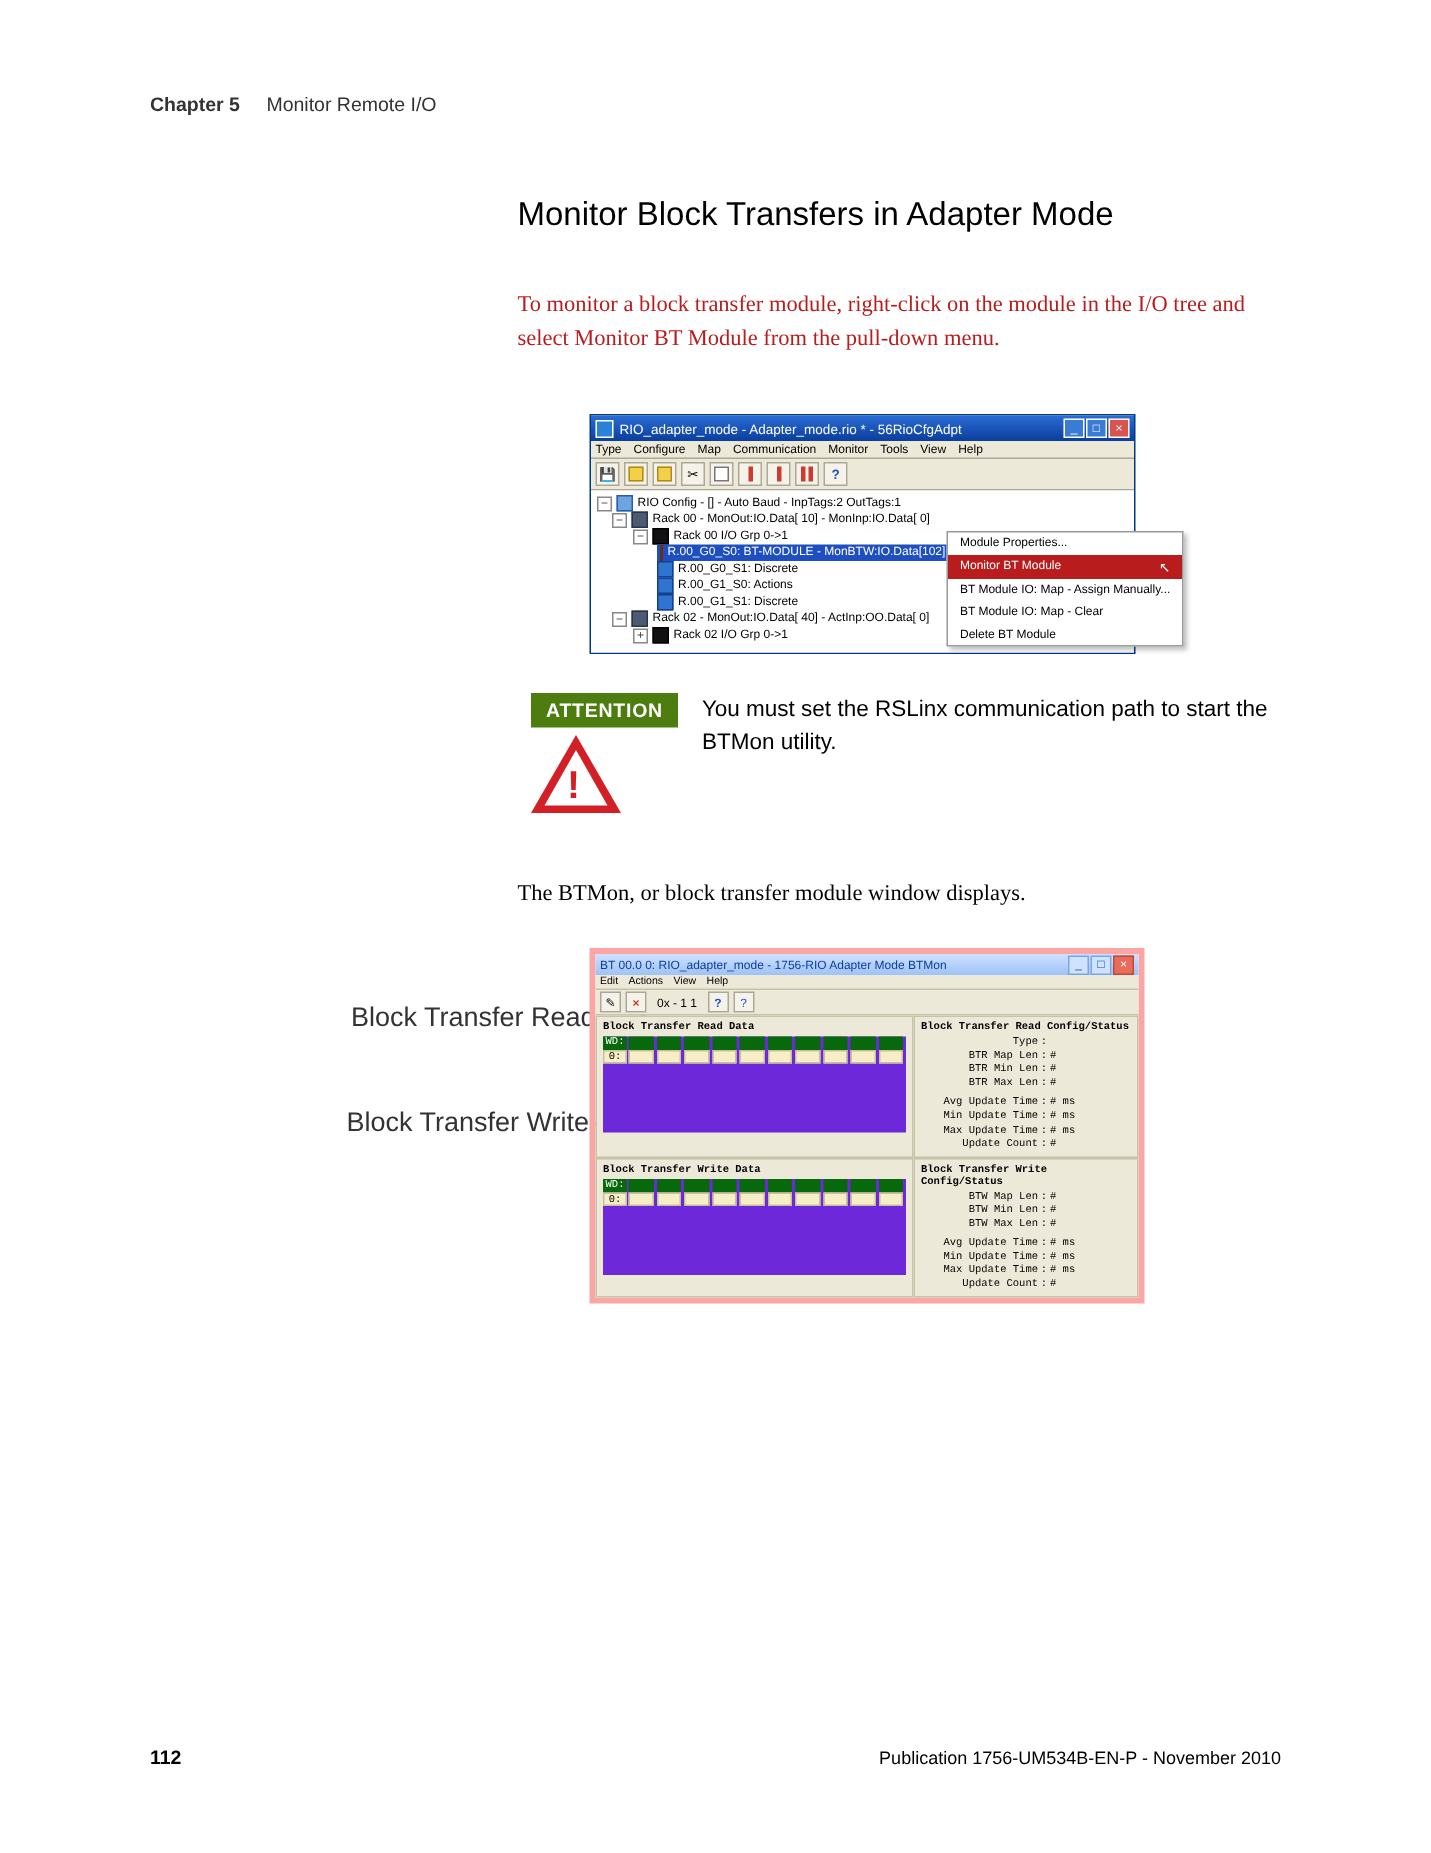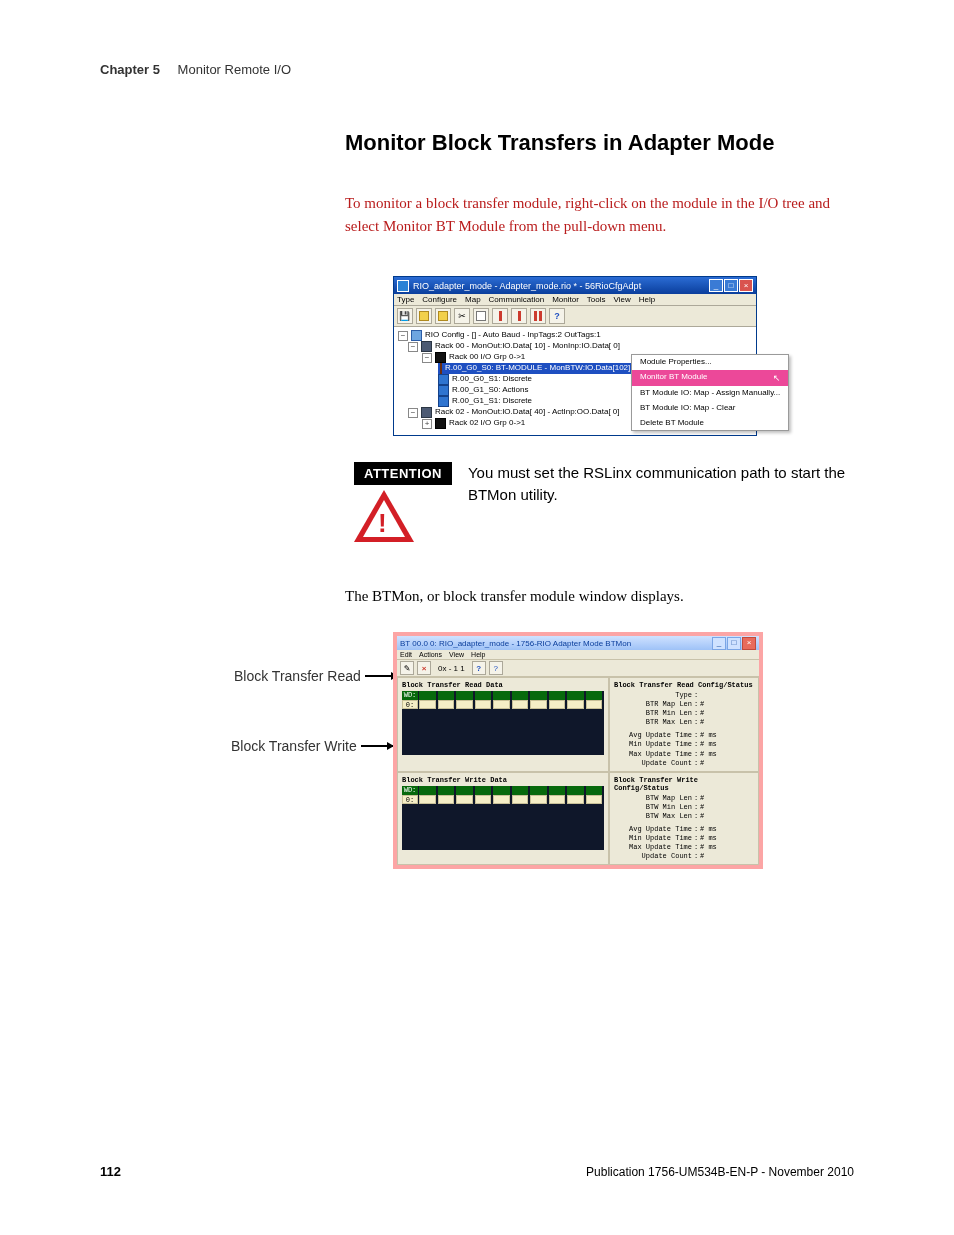--- a/index.html
+++ b/index.html
@@ -1,20 +1,20 @@
 <!DOCTYPE html>
 <html><head>
 <meta charset="utf-8">
 <style>
   html,body{margin:0;padding:0;background:#fff;font-family:Georgia,serif;color:#000}
   .page{width:954px;height:1235px;position:relative;margin:0 auto;box-sizing:border-box}
   .header{position:absolute;top:62px;left:100px;right:100px;font-family:Arial,Helvetica,sans-serif;font-size:13px;color:#333}
   .header .chap{font-weight:bold}
   .header .sep{margin:0 14px}
-  .h2{position:absolute;top:130px;left:345px;font-family:Arial,Helvetica,sans-serif;font-weight:bold;font-size:22px;color:#000}
+  .h2{position:absolute;top:130px;left:345px;font-family:Arial,Helvetica,sans-serif;font-weight:normal;font-size:22px;color:#000}
   .body1{position:absolute;top:192px;left:345px;right:100px;font-family:Georgia,serif;font-size:15px;line-height:1.5;color:#b91c1c}
   
   .win1{position:absolute;top:276px;left:393px;width:362px;font-family:Tahoma,Arial,sans-serif;font-size:8px;color:#000;border:1px solid #003a8c;box-shadow:0 0 0 0}
   .titlebar{background:linear-gradient(#2b6cd4,#0a3e9c);color:#fff;display:flex;align-items:center;padding:2px 3px;font-size:9px;height:13px}
   .titlebar .t-icon{width:10px;height:10px;background:#2a82d6;margin-right:4px;display:inline-block;border:1px solid #fff}
   .winbtns{margin-left:auto;display:flex;gap:1px}
   .wb{width:12px;height:11px;background:#3a7bd5;border:1px solid #fff;display:inline-flex;align-items:center;justify-content:center;font-size:8px;line-height:1;color:#fff}
   .wb.close{background:#d9534f}
   .menubar{background:#ece9d8;border-bottom:1px solid #aca899;padding:1px 3px;font-size:8px;color:#000;display:flex;gap:8px}
   .toolbar{background:#ece9d8;border-bottom:1px solid #aca899;padding:2px 3px;display:flex;gap:3px;align-items:center}
@@ -35,45 +35,45 @@
   .ico.rio{background:#6ea5e0;border:1px solid #2b5ca6}
   .ico.rack{background:#4c5a73;border:1px solid #2b3644}
   .ico.rackblk{background:#111;border:1px solid #000}
   .ico.grp{background:#a84b1f;border:1px solid #6b2e12}
   .ico.mod{background:#2f74d0;border:1px solid #14418a}
   .tree .sel{background:#1e4fc1;color:#fff;padding:0 2px;display:inline-flex;align-items:center;gap:3px;flex:0 0 auto}
   .tree .sel.long{max-width:232px;overflow:hidden}
   
   .ctx{position:absolute;background:#fff;border:1px solid #9a9a9a;box-shadow:2px 2px 3px rgba(0,0,0,.25);font-size:8px;min-width:118px}
   .ctx .ci{padding:2px 8px;white-space:nowrap}
-  .ctx .ci.hl{background:#ec4899;color:#fff;display:flex;align-items:center}
+  .ctx .ci.hl{background:#b91c1c;color:#fff;display:flex;align-items:center}
   .ctx .ci.hl .cur{margin-left:auto;font-size:9px}
   .attention-wrap{position:absolute;top:462px;left:354px;right:100px;display:flex;align-items:flex-start;gap:16px}
-  .att-badge{font-family:Arial,Helvetica,sans-serif;font-weight:bold;font-size:13px;color:#fff;background:#000000;padding:4px 10px;letter-spacing:.5px}
+  .att-badge{font-family:Arial,Helvetica,sans-serif;font-weight:bold;font-size:13px;color:#fff;background:#4d7c0f;padding:4px 10px;letter-spacing:.5px}
   .att-text{font-family:Arial,Helvetica,sans-serif;font-size:15px;line-height:1.45;flex:1}
   .warn-tri{position:absolute;top:490px;left:354px;width:0;height:0;border-left:30px solid transparent;border-right:30px solid transparent;border-bottom:52px solid #d31f26}
   .warn-tri-inner{position:absolute;top:500px;left:363px;width:0;height:0;border-left:21px solid transparent;border-right:21px solid transparent;border-bottom:37px solid #fff}
   .warn-tri-bang{position:absolute;top:508px;left:378px;font-family:Arial,Helvetica,sans-serif;font-weight:bold;color:#d31f26;font-size:26px}
   .body2{position:absolute;top:588px;left:345px;right:100px;font-family:Georgia,serif;font-size:15px}
   
-  .callout{position:absolute;font-family:Arial,Helvetica,sans-serif;font-size:14px;color:#333;display:flex;align-items:center;gap:4px}
+  .callout{position:absolute;font-family:Arial,Helvetica,sans-serif;font-size:18px;color:#333;display:flex;align-items:center;gap:4px}
   .callout .arrow{width:32px;height:2px;background:#000;position:relative;display:inline-block}
   .callout .arrow::after{content:"";position:absolute;right:-1px;top:-3px;border-left:7px solid #000;border-top:4px solid transparent;border-bottom:4px solid transparent}
   
   .win2{position:absolute;top:632px;left:393px;width:362px;border:4px solid #fca5a5;font-family:"Courier New",monospace;font-size:7px;color:#000}
   .titlebar2{background:linear-gradient(#cfe2ff,#9ec2f7);color:#0a3e9c;display:flex;align-items:center;padding:1px 3px;font-size:8px;height:12px;font-family:Tahoma,Arial,sans-serif}
   .titlebar2 .winbtns .wb{background:#cfe2ff;color:#164a9c;border-color:#7aa5e5}
   .titlebar2 .winbtns .wb.close{background:#e86b5c;color:#fff;border-color:#c14a3c}
   .menubar2{background:#ece9d8;border-bottom:1px solid #c8c2aa;padding:1px 3px;font-size:7px;color:#000;display:flex;gap:7px;font-family:Tahoma,Arial,sans-serif}
   .toolbar2{background:#ece9d8;border-bottom:1px solid #c8c2aa;padding:1px 3px;display:flex;gap:3px;align-items:center;font-family:Tahoma,Arial,sans-serif;font-size:8px}
   .tb2{width:12px;height:12px;border:1px solid #aca899;background:#f5f3e9;display:inline-flex;align-items:center;justify-content:center;font-size:8px}
   .grid{display:grid;grid-template-columns:1fr 150px}
   .panel{background:#ece9d8;border:1px solid #c8c2aa;padding:3px 4px;box-sizing:border-box}
   .panel .title{font-weight:bold;font-size:7px;margin-bottom:2px;font-family:"Courier New",monospace}
-  .dataarea{background:#0f172a;height:64px;position:relative}
+  .dataarea{background:#6d28d9;height:64px;position:relative}
   .dataarea .hdrcell{position:absolute;top:0;left:0;width:16px;height:9px;background:#07690c;color:#fff;font-size:7px;text-align:center;line-height:9px}
   .dataarea .idxcell{position:absolute;top:9px;left:0;width:16px;height:9px;background:#f5eec6;color:#000;font-size:7px;text-align:center;line-height:9px;border:1px solid #c8c098;box-sizing:border-box}
   .dataarea .cells{position:absolute;top:0;left:17px;right:2px;height:9px;display:flex;gap:2px}
   .dataarea .cells span{flex:1;height:9px;background:#07690c;border:0}
   .dataarea .cells2{top:9px}
   .dataarea .cells2 span{background:#f5eec6;border:1px solid #c8c098;box-sizing:border-box;height:9px}
   .status .kv{display:flex;font-size:7px;line-height:1.3}
   .status .kv .k{flex:0 0 78px;text-align:right}
   .status .kv .c{flex:0 0 8px;text-align:center}
   .status .kv .v{text-align:left}

